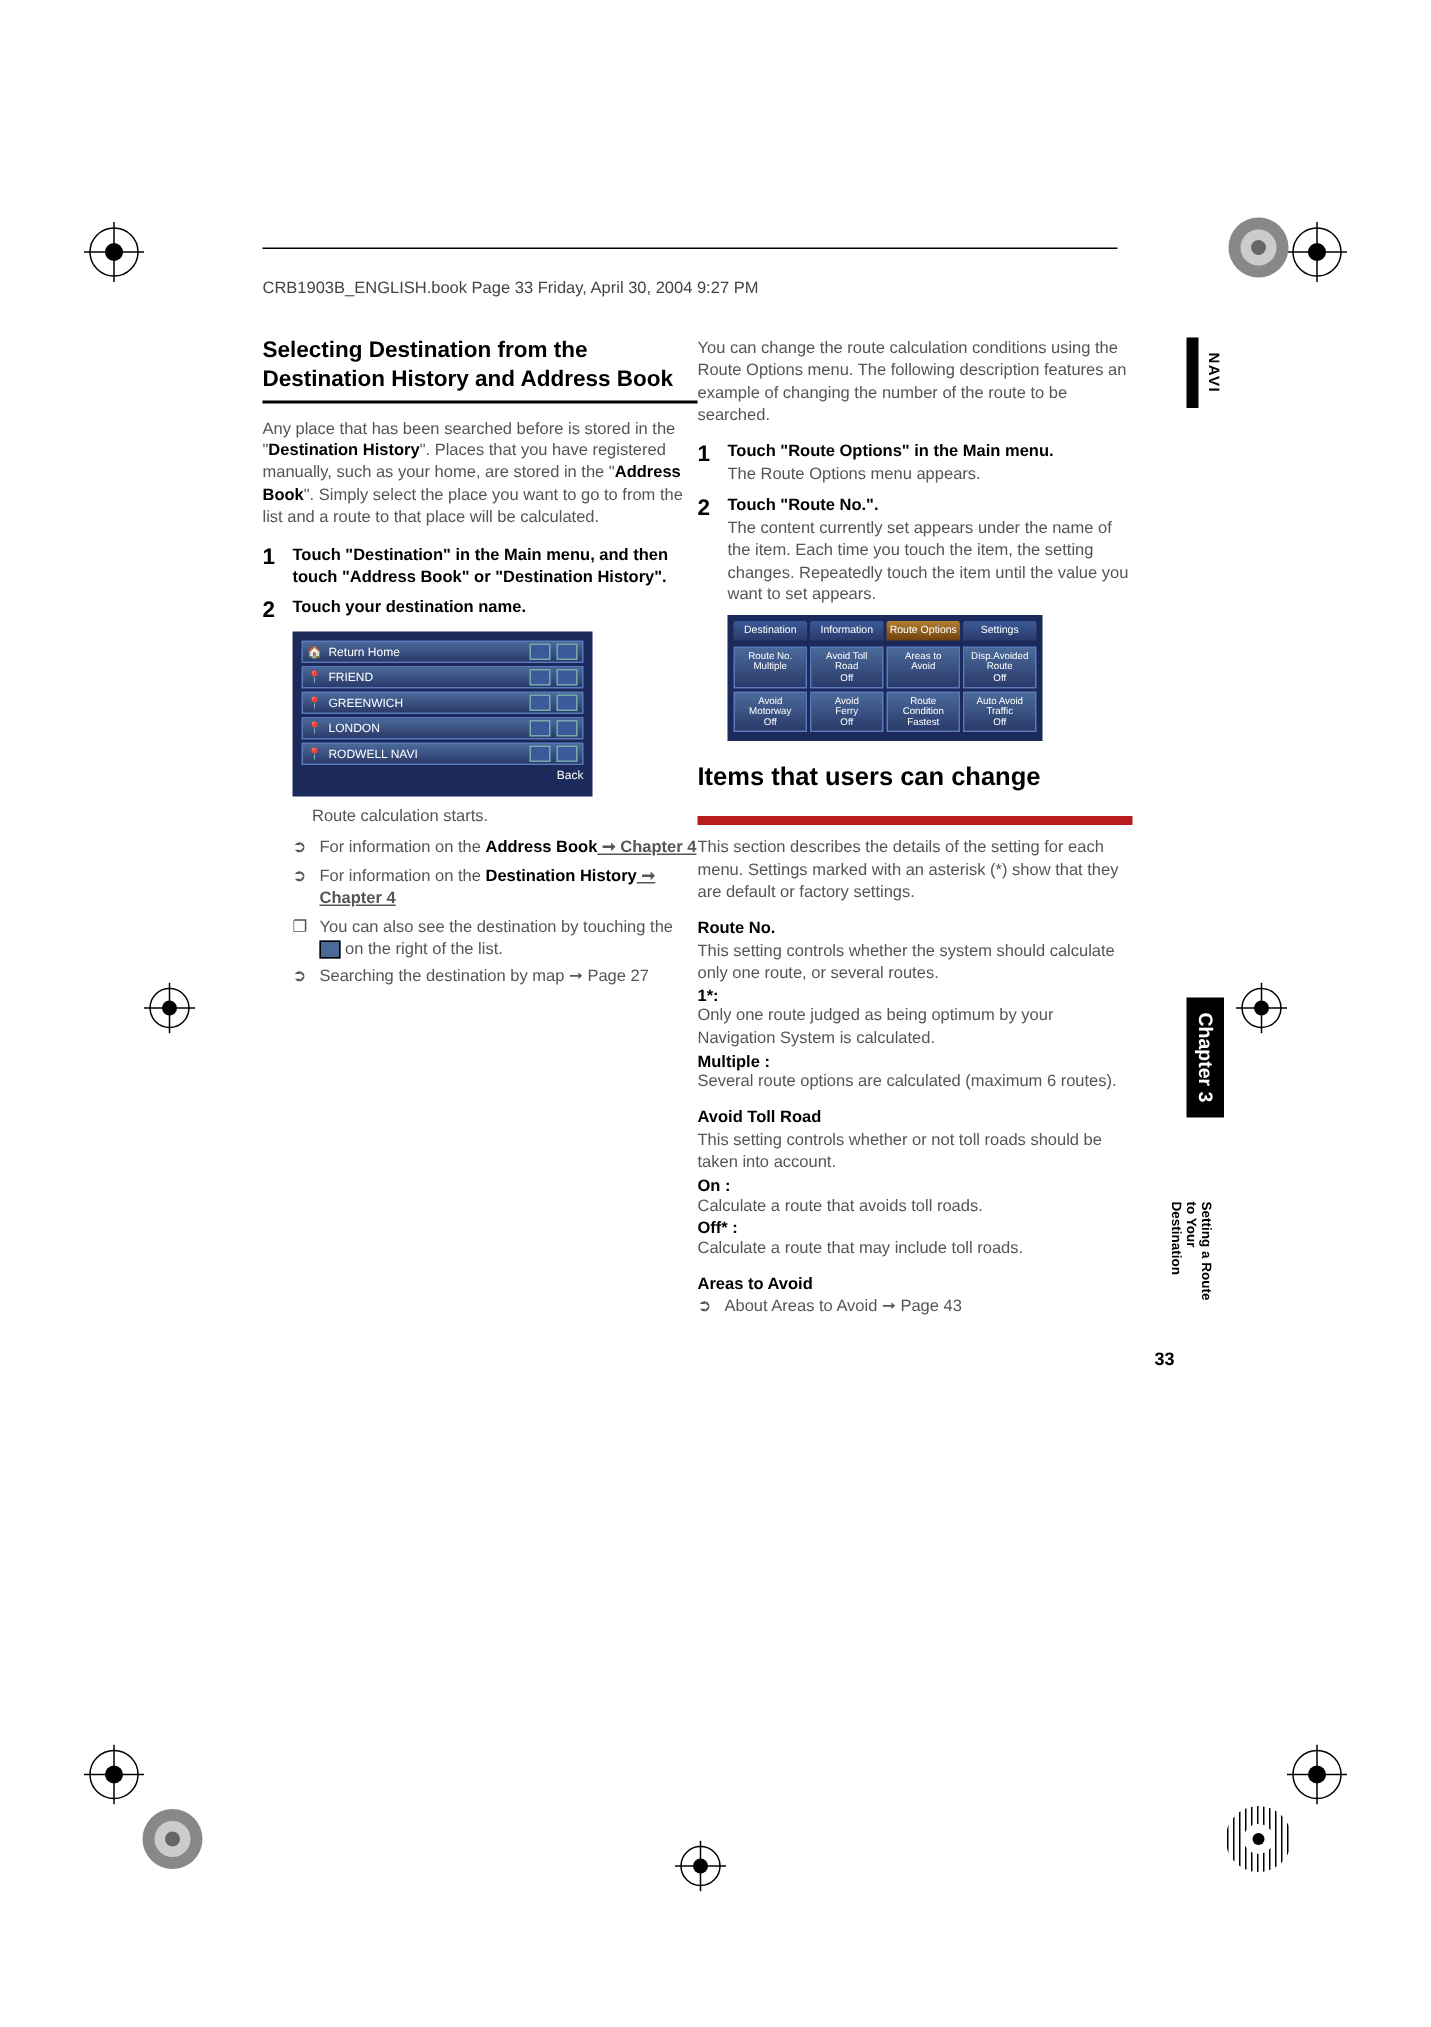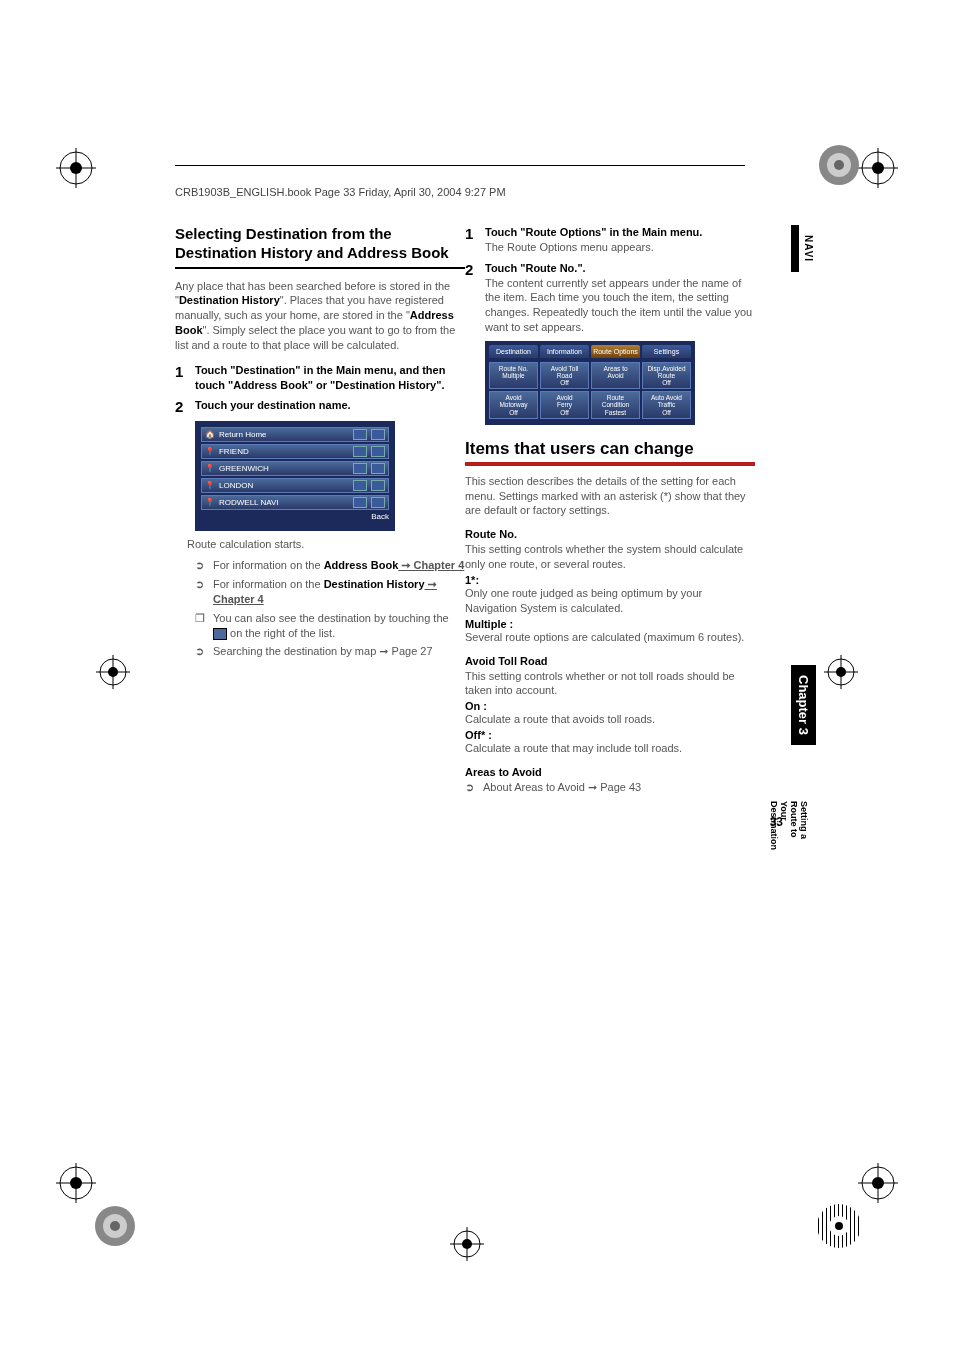--- a/index.html
+++ b/index.html
@@ -112,22 +112,22 @@
   .opt-tab.active { background: linear-gradient(#b08030,#704010); }
   .opt-row { display:flex; gap:2px; margin-bottom:2px; }
   .opt-cell {
     flex:1; font-size:6.5px; color:#fff; text-align:center;
     background: linear-gradient(#4a6a9a,#2a3a6a);
     padding:2px 1px; line-height:1.1;
     border:1px solid #5a7aba;
   }
   h2.items-title {
     font-size:17px; font-weight:bold;
-    border-bottom:4px solid #b91c1c;
-    padding-bottom:3px; margin-bottom:8px; margin-top:14px;
+    border-bottom:6px solid #b91c1c;
+    padding-bottom:16px; margin-bottom:8px; margin-top:14px;
   }
   .corner-svg { position:absolute; }
 </style>
 </head>
 <body>
 
 <svg class="corner-svg" style="top:148px;left:56px" width="40" height="40">
     <circle cx="20" cy="20" r="16" fill="none" stroke="#000"></circle>
     <circle cx="20" cy="20" r="6" fill="#000"></circle>
     <line x1="20" y1="0" x2="20" y2="40" stroke="#000"></line>
@@ -246,21 +246,21 @@
             <span class="ss-badge"></span>
           </div>
         <div class="ss-row">
             <span>📍</span>
             <span class="lbl">RODWELL NAVI</span>
             <span class="ss-badge"></span>
             <span class="ss-badge"></span>
           </div>
         <div class="ss-back">Back</div>
       </div>
-      <p class="body" style="margin-left:12px;margin-bottom:6px">Route calculation starts.</p>
+      <p class="body" style="margin-left:33px;margin-bottom:6px">Route calculation starts.</p>
       <div class="bullet-list">
         <div class="bullet-item">
             <span class="bullet-glyph">➲</span>
             <span><span>For information on the </span><span class="bold">Address Book</span><span class="arrow"> ➞ Chapter 4</span></span>
           </div>
         <div class="bullet-item">
             <span class="bullet-glyph">➲</span>
             <span><span>For information on the </span><span class="bold">Destination History</span><span class="arrow"> ➞ Chapter 4</span></span>
           </div>
         <div class="bullet-item">
@@ -268,20 +268,21 @@
             <span><span>You can also see the destination by touching the </span><span class="small-icon"></span><span> on the right of the list.</span></span>
           </div>
         <div class="bullet-item">
             <span class="bullet-glyph">➲</span>
             <span>Searching the destination by map ➞ Page 27</span>
           </div>
       </div>
     </div>
 
     <div class="col">
+      <p class="body">You can change the route calculation conditions using the Route Options menu. The following description features an example of changing the number of the route to be searched.</p>
       <div class="step">
         <div class="step-num">1</div>
         <div class="step-body">
           <div class="step-text">Touch "Route Options" in the Main menu.</div>
           <div class="step-sub">The Route Options menu appears.</div>
         </div>
       </div>
       <div class="step">
         <div class="step-num">2</div>
         <div class="step-body">

